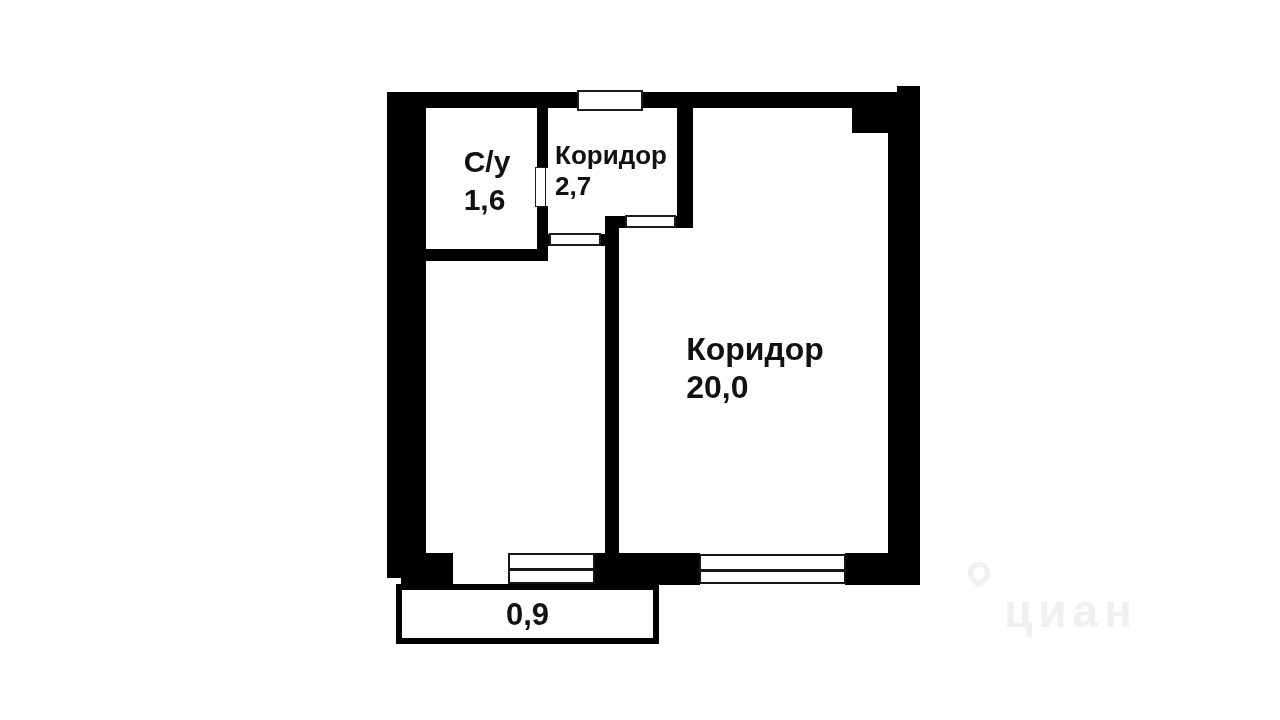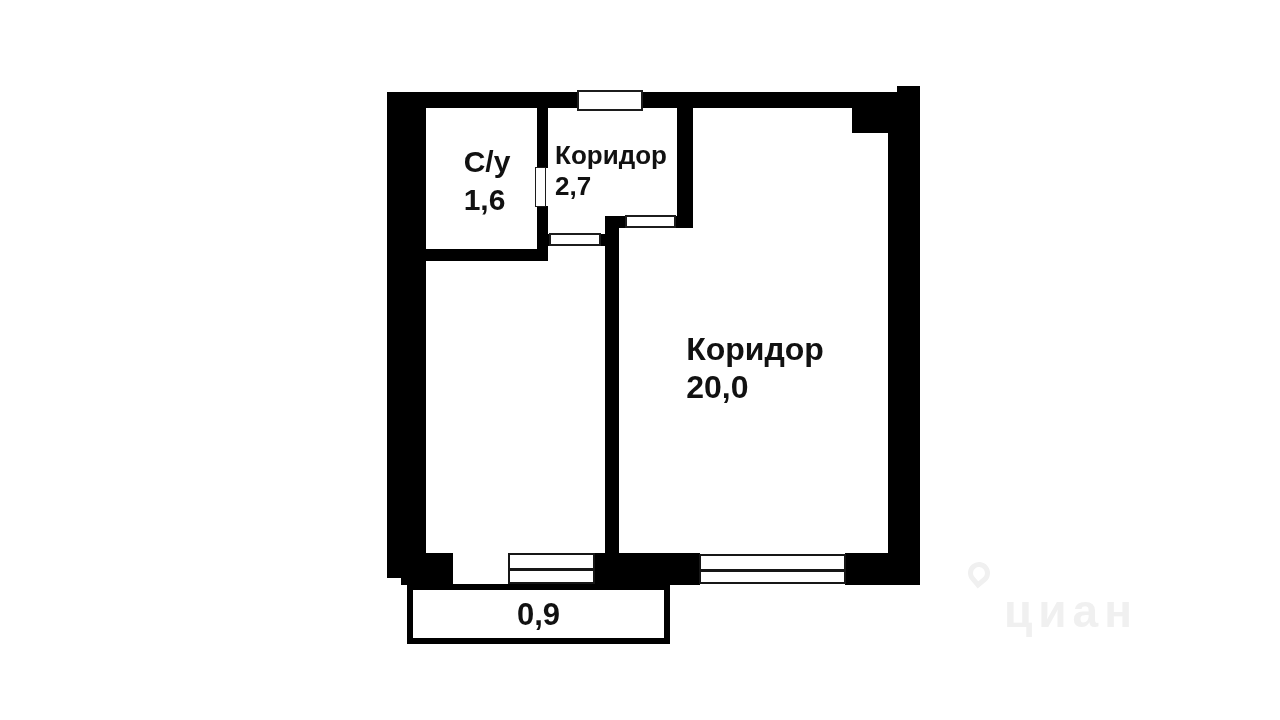--- a/index.html
+++ b/index.html
@@ -119,21 +119,21 @@
   <div class="wall" style="left:605px; top:216px; width:14px; height:337px;"></div>
   <div class="wall" style="left:619px; top:216px; width:7px;  height:12px;"></div>
   <div class="wall" style="left:676px; top:216px; width:17px; height:12px;"></div>
   <div class="wall" style="left:677px; top:108px; width:16px; height:120px;"></div>
 
   <div class="door" style="left:577px; top:90px;  width:66px; height:21px; border-width:2.5px;"></div>
   <div class="door" style="left:535px; top:167px; width:11px; height:40px; border-width:1.5px;"></div>
   <div class="door" style="left:549px; top:233px; width:52px; height:13px;"></div>
   <div class="door" style="left:625px; top:215px; width:51px; height:13px;"></div>
 
-  <div class="balcony" style="left:407px; top:584px; width:263px; height:60px;">
+  <div class="balcony" style="left:396px; top:584px; width:263px; height:60px;">
     <span class="balcony-area-text">0,9</span>
   </div>
 
   <div class="window" style="left:508px; top:553px; width:87px; height:31px;">
     <span class="pane-line" style="top:13px;"></span>
   </div>
   <div class="window" style="left:699px; top:554px; width:147px; height:30px;">
     <span class="pane-line" style="top:13px;"></span>
   </div>
 

